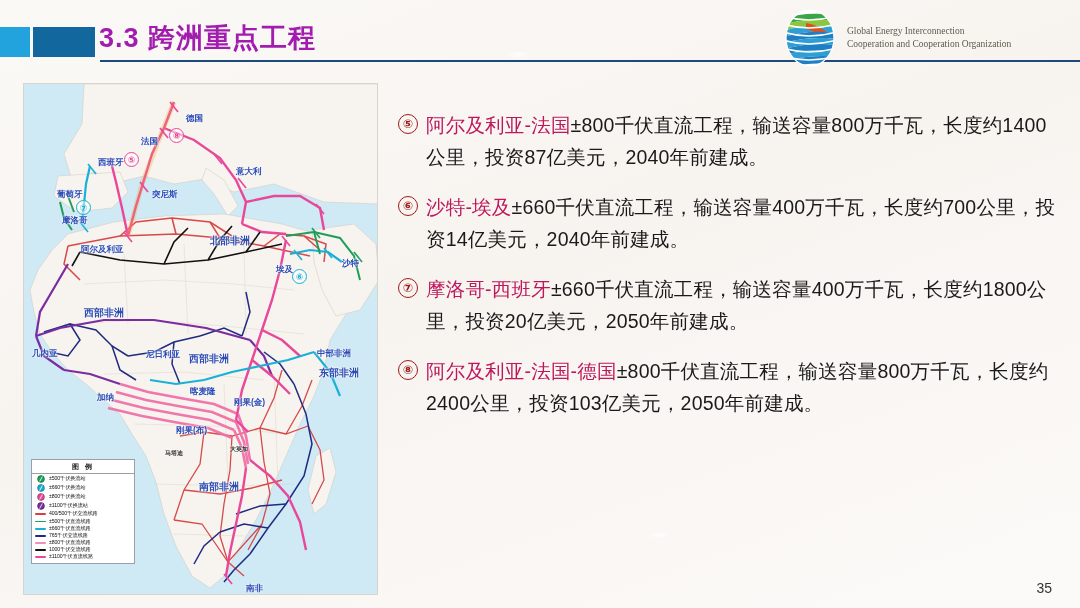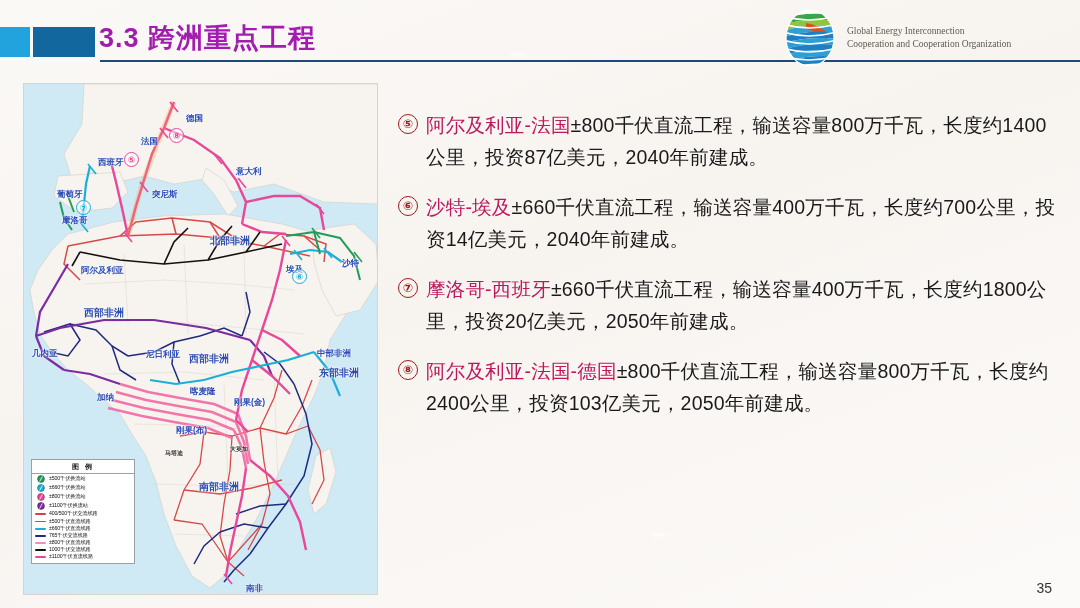--- a/index.html
+++ b/index.html
@@ -432,22 +432,22 @@
   <div class="map-label lbl-region" style="left:295px;top:282px">东部非洲</div>
   <div class="map-label lbl-region" style="left:175px;top:396px">南部非洲</div>
 
   <div class="map-label lbl-country" style="left:117px;top:52px">法国</div>
   <div class="map-label lbl-country" style="left:162px;top:29px">德国</div>
   <div class="map-label lbl-country" style="left:74px;top:73px">西班牙</div>
   <div class="map-label lbl-country" style="left:33px;top:105px">葡萄牙</div>
   <div class="map-label lbl-country" style="left:38px;top:131px">摩洛哥</div>
   <div class="map-label lbl-country" style="left:212px;top:82px">意大利</div>
   <div class="map-label lbl-country" style="left:128px;top:105px">突尼斯</div>
-  <div class="map-label lbl-country" style="left:57px;top:181px">阿尔及利亚</div>
-  <div class="map-label lbl-country" style="left:262px;top:180px">埃及</div>
+  <div class="map-label lbl-country" style="left:57px;top:160px">阿尔及利亚</div>
+  <div class="map-label lbl-country" style="left:252px;top:180px">埃及</div>
   <div class="map-label lbl-country" style="left:318px;top:174px">沙特</div>
   <div class="map-label lbl-country" style="left:8px;top:264px">几内亚</div>
   <div class="map-label lbl-country" style="left:122px;top:265px">尼日利亚</div>
   <div class="map-label lbl-country" style="left:73px;top:308px">加纳</div>
   <div class="map-label lbl-country" style="left:166px;top:302px">喀麦隆</div>
   <div class="map-label lbl-country" style="left:210px;top:313px">刚果(金)</div>
   <div class="map-label lbl-country" style="left:152px;top:341px">刚果(布)</div>
   <div class="map-label lbl-country" style="left:293px;top:264px">中部非洲</div>
   <div class="map-label lbl-country" style="left:222px;top:499px">南非</div>
 

